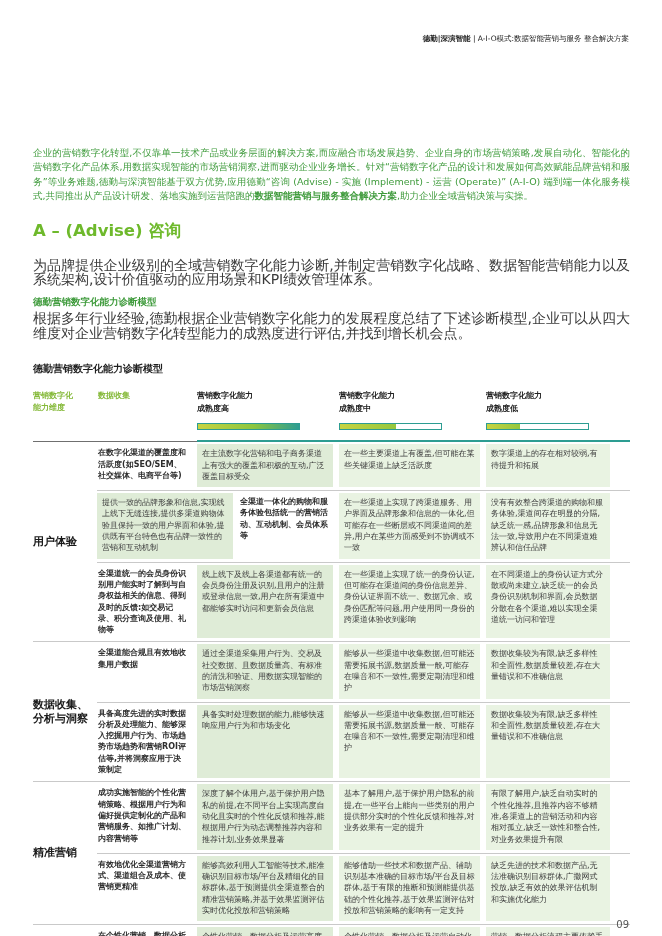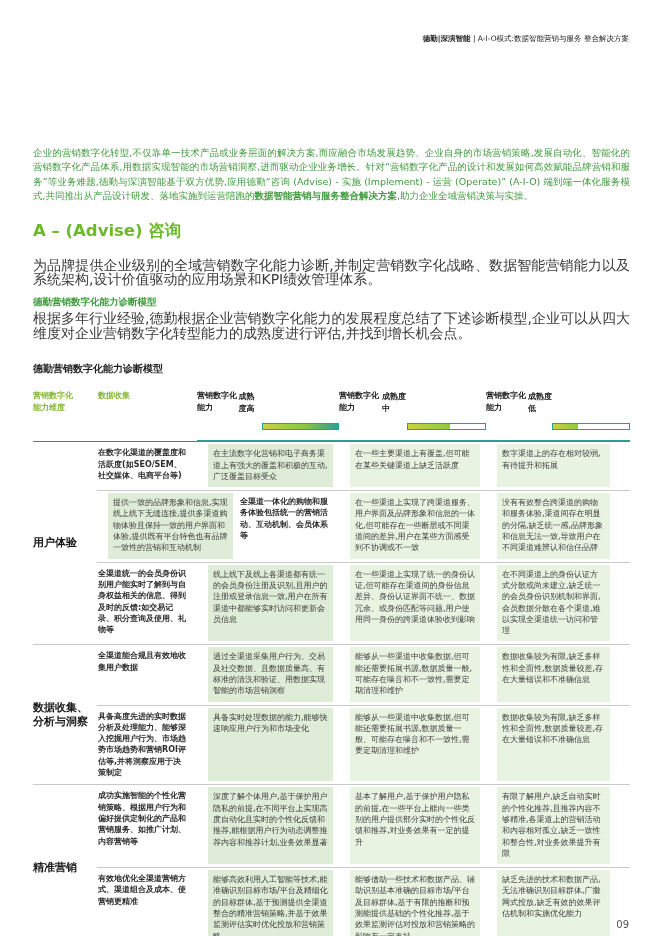--- a/index.html
+++ b/index.html
@@ -46,21 +46,21 @@
   .thead{display:flex;align-items:stretch;height:52px;}
   .th-left{
     width:164px;display:flex;
     border-bottom:1.5px solid #6f6f6f;
     box-sizing:border-box;
   }
   .th-dim{width:64px;color:#85b939;font-weight:bold;}
   .th-scope{color:#85b939;font-weight:bold;padding-left:1px;}
   .th-col{
     box-sizing:border-box;
-    display:flex;flex-direction:row;
+    display:flex;flex-direction:column;
     border-bottom:2px solid #2d9d92;
     padding-bottom:10px;
   }
   .th-col .t1{font-weight:bold;color:#222;}
   .th-col .t2{font-weight:bold;color:#222;margin-top:1px;}
   .th-high{width:142px;}
   .th-mid{width:147px;}
   .th-low{width:144px;}
   .bar{
     margin-top:auto;
@@ -82,21 +82,21 @@
   .t-rows{flex:1;}
   .t-row{display:flex;align-items:stretch;}
   .t-row + .t-row{border-top:1px solid #c9c9c9;}
   .cell{box-sizing:border-box;}
   .cell.scope{
     width:100px;padding:5px 10px 6px 1px;
     font-weight:bold;color:#2e2e2e;
   }
   .gcell{
     padding:4px 5px 5px 5px;
-    margin:2px 6px 3px 11px;
+    margin:2px 6px 3px 0;
     color:#3d3d3d;
   }
   .cell.high{width:142px;}
   .cell.high .gcell,.ghigh{background:#dfecd7;}
   .cell.mid{width:147px;}
   .cell.mid .gcell{background:#e9f3e2;}
   .cell.low{width:124px;}
   .cell.low .gcell{margin-right:0;background:#e9f3e2;}
   .cell.high,.cell.mid,.cell.low{display:flex;flex-direction:column;}
   .cell .gcell{flex:1;}

